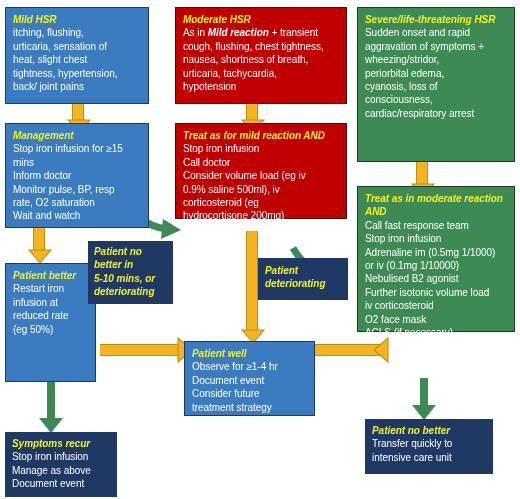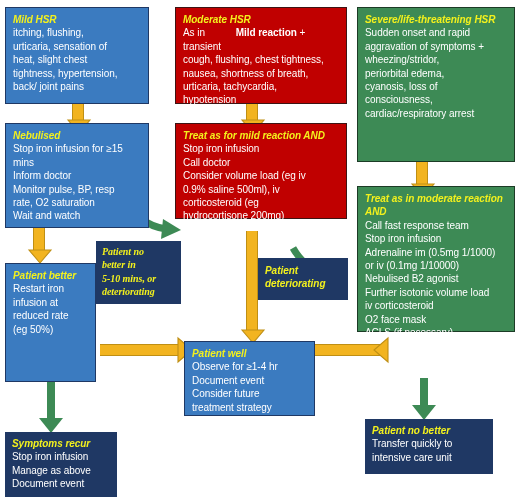--- a/index.html
+++ b/index.html
@@ -22,21 +22,21 @@
     letter-spacing:-0.05px;
   }
   .box .hdr{
     display:block;
     font-weight:bold;
     font-style:italic;
     color:#f3f11d;
     line-height:13.4px;
   }
   .box .ln{display:block;}
-  .box .ln b{margin-left:28px;}
+  .box .ln b{font-style:italic;}
 
   .blue{background:#3b7bc0;border:1.4px solid #1f3864;}
   .red{background:#c00000;border:1.4px solid #3d1414;}
   .green{background:#3d8a55;border:1.4px solid #1c3b26;}
   .navy{background:#1f3864;border:none;}
   .navy .hdr{color:#f3f11d;}
   .shaft-v{position:absolute;background:#f2b420;border-left:1.1px solid #bf8f14;border-right:1.1px solid #bf8f14;box-sizing:border-box;z-index:2;}
   .shaft-h{position:absolute;background:#f2b420;border-top:1.1px solid #bf8f14;border-bottom:1.1px solid #bf8f14;box-sizing:border-box;z-index:2;}
   .svgl{position:absolute;left:0;top:0;width:520px;height:499px;z-index:3;pointer-events:none;}
 </style>
@@ -107,21 +107,21 @@
     <span class="ln">Sudden onset and rapid</span>
     <span class="ln">aggravation of symptoms  +</span>
     <span class="ln">wheezing/stridor,</span>
     <span class="ln">periorbital edema,</span>
     <span class="ln">cyanosis, loss of</span>
     <span class="ln">consciousness,</span>
     <span class="ln">cardiac/respiratory arrest</span>
   </div>
 
   <div class="box blue" style="left:5px;top:123px;width:144px;height:105px;">
-    <span class="hdr">Nebulised</span>
+    <span class="hdr">Management</span>
     <span class="ln">Stop iron infusion for ≥15</span>
     <span class="ln">mins</span>
     <span class="ln">Inform doctor</span>
     <span class="ln">Monitor pulse,  BP,  resp</span>
     <span class="ln">rate, O2 saturation</span>
     <span class="ln">Wait and watch</span>
   </div>
 
   <div class="box red" style="left:175px;top:123px;width:172px;height:96px;">
     <span class="hdr">Treat as for mild reaction AND</span>
@@ -168,21 +168,21 @@
     <span class="ln">Manage as above</span>
     <span class="ln">Document event</span>
   </div>
 
   <div class="box navy" style="left:365px;top:419px;width:128px;height:55px;">
     <span class="hdr">Patient no better</span>
     <span class="ln">Transfer quickly to</span>
     <span class="ln">intensive care unit</span>
   </div>
 
-  <div class="box navy" style="left:96px;top:241px;width:85px;height:63px;padding:4px 5px 3px 6px;font-family:Liberation Serif, serif;">
+  <div class="box navy" style="left:88px;top:241px;width:85px;height:63px;padding:4px 5px 3px 6px;">
     <span class="hdr">Patient no</span>
     <span class="hdr">better in</span>
     <span class="hdr">5-10 mins, or</span>
     <span class="hdr">deteriorating</span>
   </div>
 
   <div class="box navy" style="left:258px;top:258px;width:90px;height:42px;padding:6px 5px 12px 7px;">
     <span class="hdr">Patient</span>
     <span class="hdr">deteriorating</span>
   </div>

